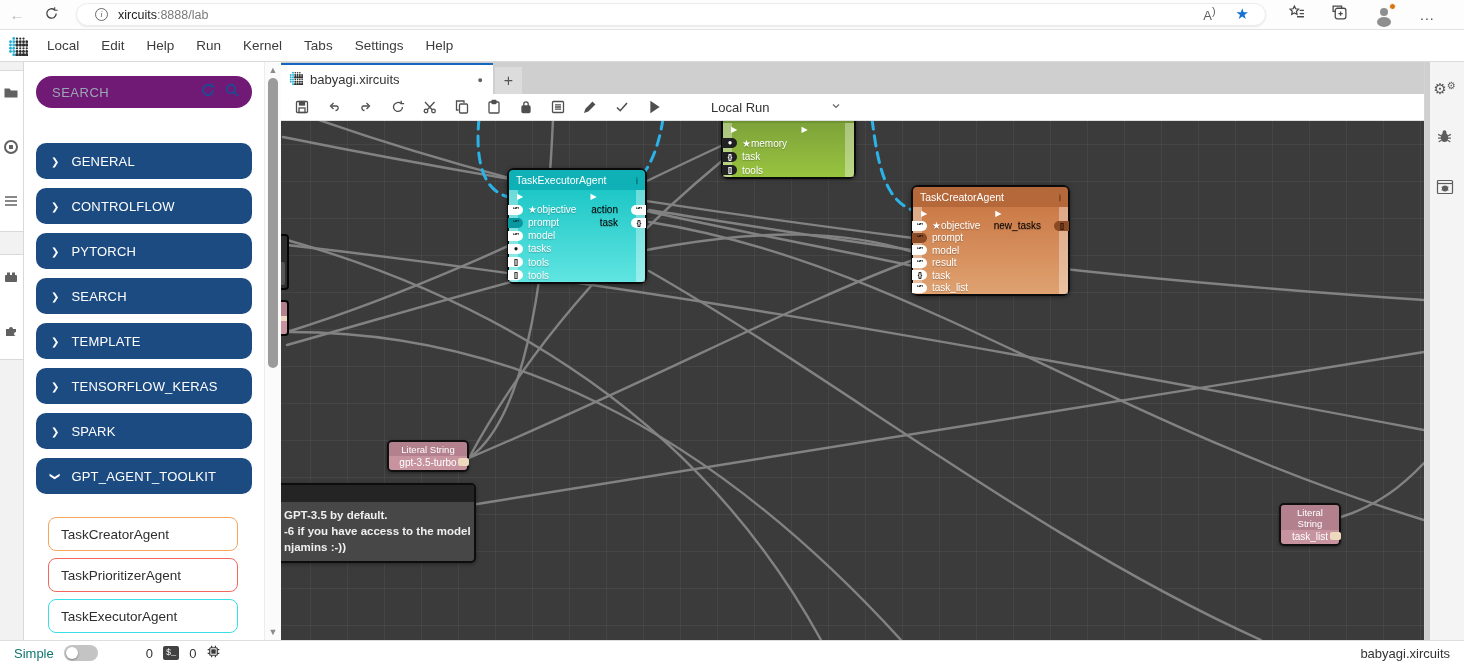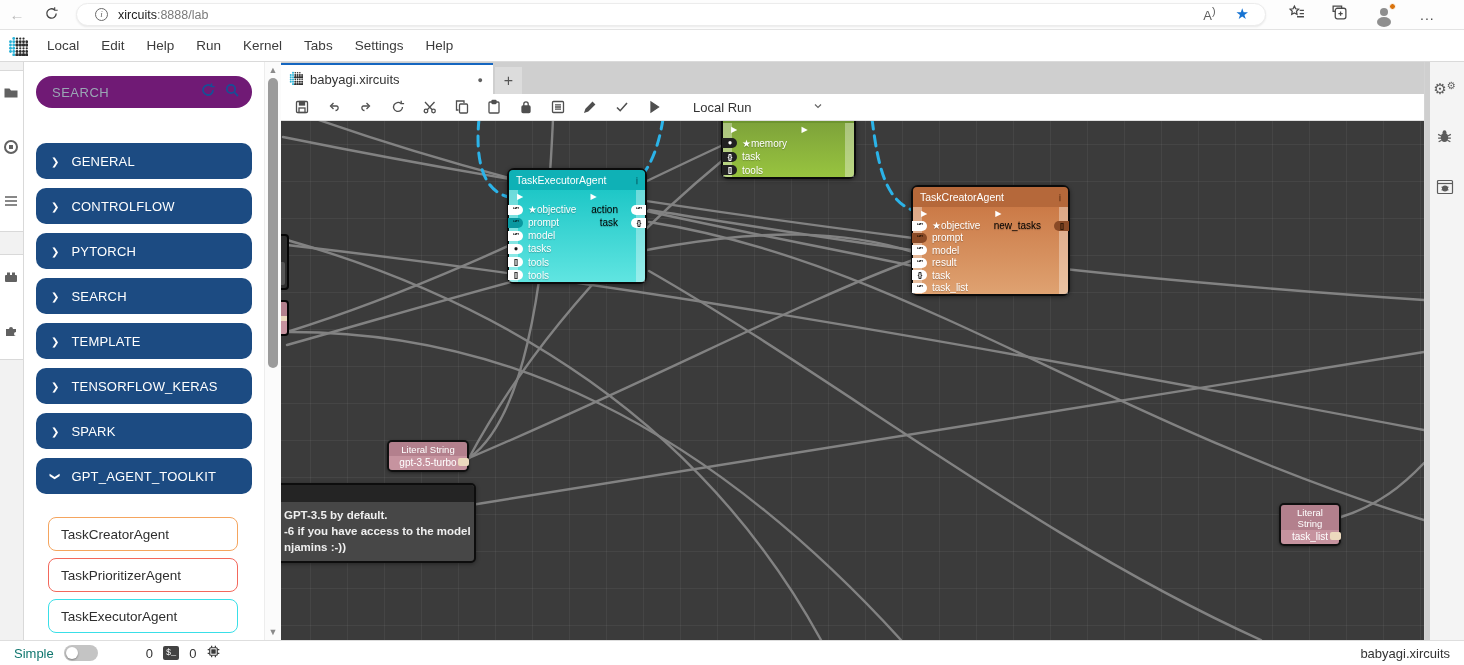--- a/index.html
+++ b/index.html
@@ -55,21 +55,21 @@
   
   .editor { width:1143px; display:flex; flex-direction:column; }
   .tab-bar { height:32px; background:#cfcfcf; display:flex; align-items:flex-end; }
   .tab-active { width:212px; height:31px; background:#fff; border-top:2px solid #1566c0; display:flex; align-items:center; padding:0 10px 0 8px; gap:7px; }
   .tab-title { font-size:13px; color:#333; flex:1; }
   .tab-dirty { color:#616161; font-size:9px; }
   .tab-plus { width:27px; height:27px; background:#dcdcdc; margin-left:2px; display:flex; align-items:center; justify-content:center; color:#555; font-size:16px; cursor:pointer; }
 
   .xtoolbar { height:27px; background:#fff; border-bottom:1px solid #e0e0e0; display:flex; align-items:center; padding-left:12px; gap:14px; }
   .tb-icon { width:18px; height:18px; color:#4f4f4f; display:flex; align-items:center; justify-content:center; cursor:pointer; }
-  .run-mode { display:flex; align-items:center; gap:60px; margin-left:16px; cursor:pointer; }
+  .run-mode { display:flex; align-items:center; gap:60px; margin-left:34px; cursor:pointer; }
   .run-label { font-size:13px; color:#333; }
   .run-chev { color:#666; }
 
   
   .canvas { position:relative; height:519px; overflow:hidden; background-color:#3b3b3b;
     background-image:linear-gradient(rgba(255,255,255,.05) 1px,transparent 1px),linear-gradient(90deg,rgba(255,255,255,.05) 1px,transparent 1px);
     background-size:37px 37px; background-position:-8px -14px; }
   .wires { position:absolute; left:0; top:0; pointer-events:none; }
 
   .agent-node { position:absolute; border:2px solid #0b0b0b; border-radius:7px; box-shadow:0 1px 4px rgba(0,0,0,.45); cursor:grab; }

